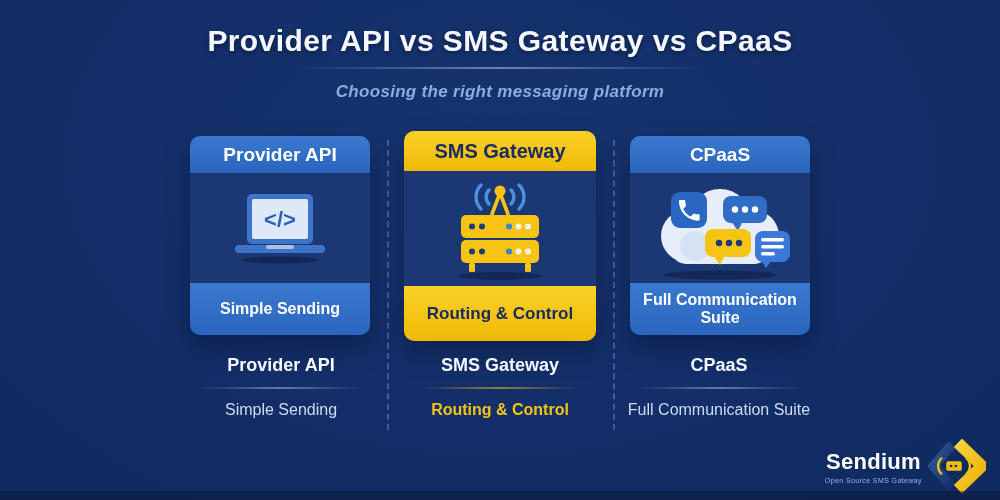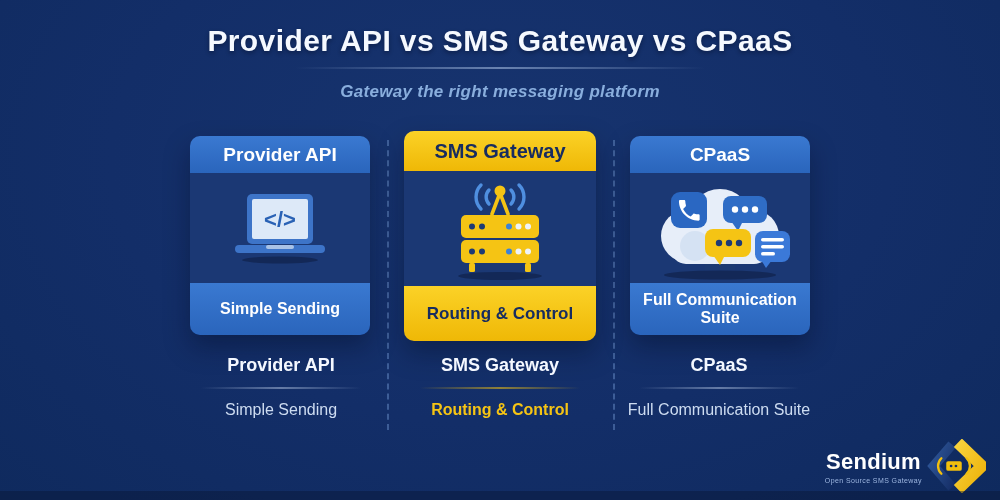--- a/index.html
+++ b/index.html
@@ -102,21 +102,21 @@
   }
   .brand-text{ text-align:center; }
   .brand-name{ font-size:22px; font-weight:bold; color:#ffffff; letter-spacing:0.3px; }
   .brand-tagline{ font-size:7px; color:#9db6e0; letter-spacing:0.4px; margin-top:2px; }
 </style>
 </head>
 <body>
 
 <div class="title">Provider API vs SMS Gateway vs CPaaS</div>
 <div class="title-divider"></div>
-<div class="subtitle">Gateway the right messaging platform</div>
+<div class="subtitle">Choosing the right messaging platform</div>
 
 <div class="v-divider d1"></div>
 <div class="v-divider d2"></div>
 
 <div class="cards-row">
 
   <div class="card">
     <div class="card__header">Provider API</div>
     <div class="card__body">
       <svg width="110" height="72" viewBox="0 0 110 72">

